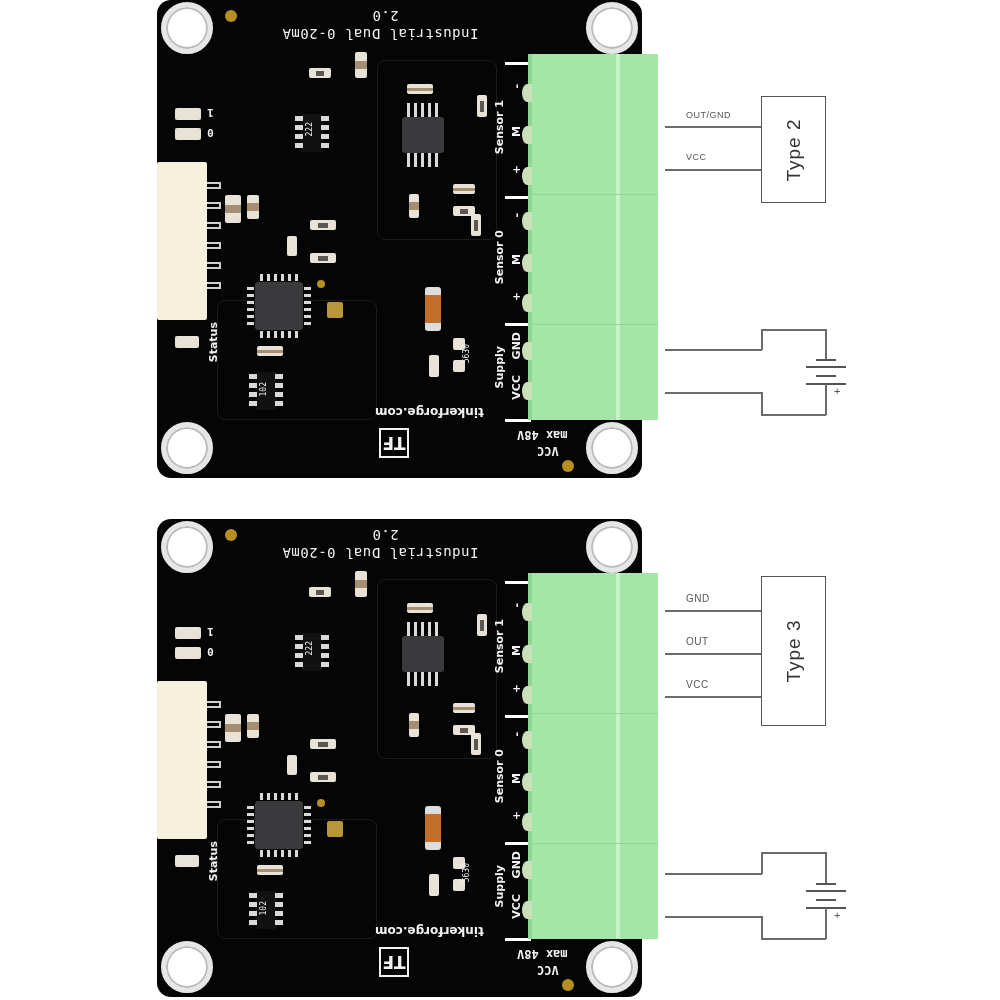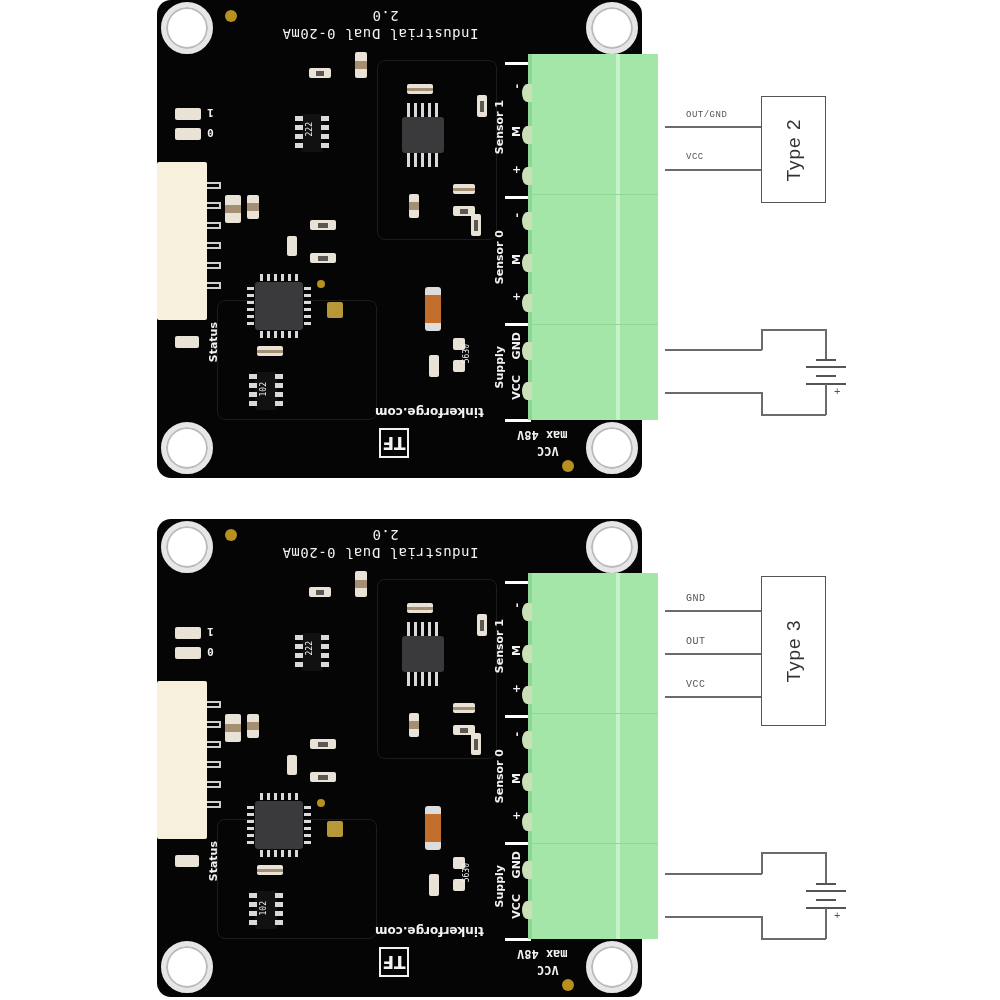--- a/index.html
+++ b/index.html
@@ -37,21 +37,21 @@
   .tick { position: absolute; height: 3px; background: #ffffff; }
   .coil { position: absolute; width: 16px; height: 44px; background: #c26f2d; border-radius: 3px; border-top: 8px solid #ddd; border-bottom: 8px solid #ddd; }
   .gold-pad { position: absolute; width: 16px; height: 16px; background: #b89738; border-radius: 2px; }
   .tf-logo {
     position: absolute; width: 30px; height: 30px; border: 2px solid #f2f2f2;
     color: #f2f2f2; font-weight: bold; font-size: 17px; text-align: center; line-height: 26px;
     font-family: "DejaVu Sans", sans-serif;
   }
   .wire { position: absolute; height: 1.5px; background: #6b6b6b; }
   .wire-v { position: absolute; width: 1.5px; background: #6b6b6b; }
-  .wire-label { position: absolute; font-size: 10px; color: #555; font-family: Liberation Mono, monospace; letter-spacing: 0.5px; }
+  .wire-label { position: absolute; font-size: 10px; color: #555; font-family: Liberation Sans, sans-serif; letter-spacing: 0.5px; }
   .type-box { position: absolute; border: 1.5px solid #555; background: #fff; }
   .type-box span {
     position: absolute; left: 50%; top: 50%; transform: translate(-50%, -50%) rotate(-90deg);
     font-size: 19px; color: #333; font-family: "Liberation Sans", sans-serif; white-space: nowrap; letter-spacing: 1px;
   }
   .bat-plate { position: absolute; height: 2px; background: #555; }
   .bat-plus { position: absolute; font-size: 11px; color: #555; font-family: "Liberation Sans", sans-serif; }
   .trace { position: absolute; border: 1px solid #1c1c1c; border-radius: 8px; }
 </style>
 </head>

